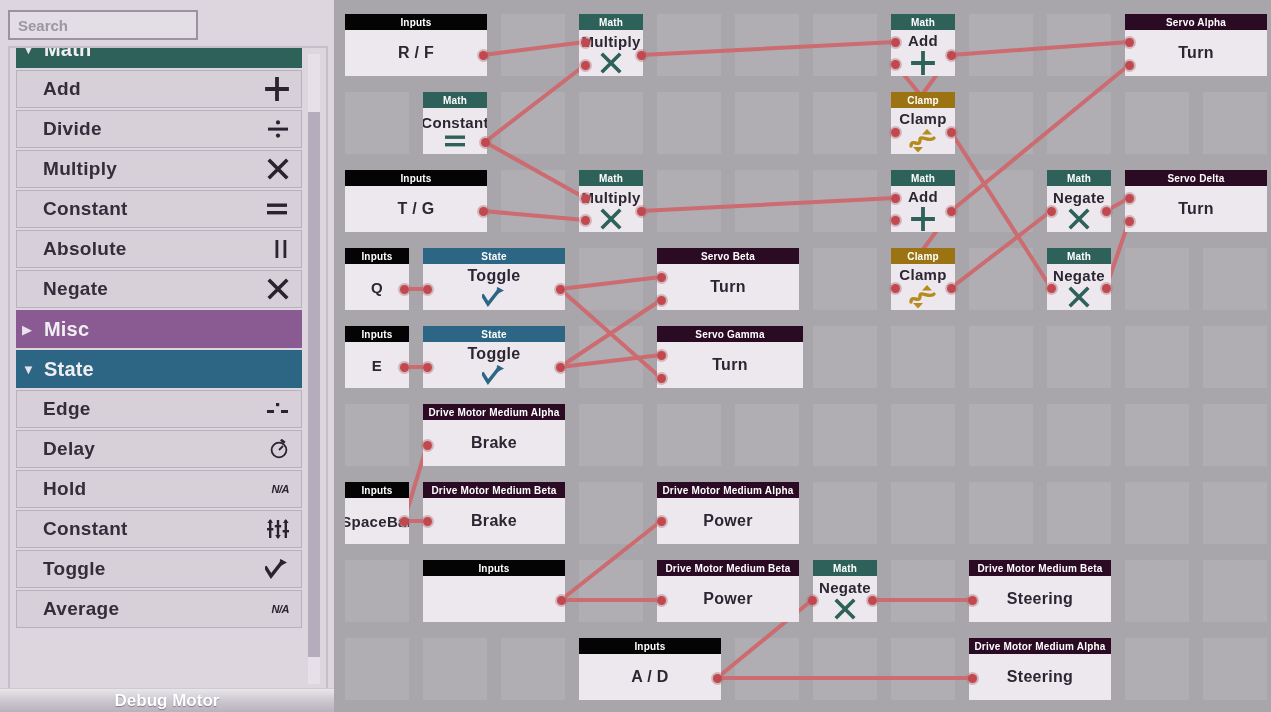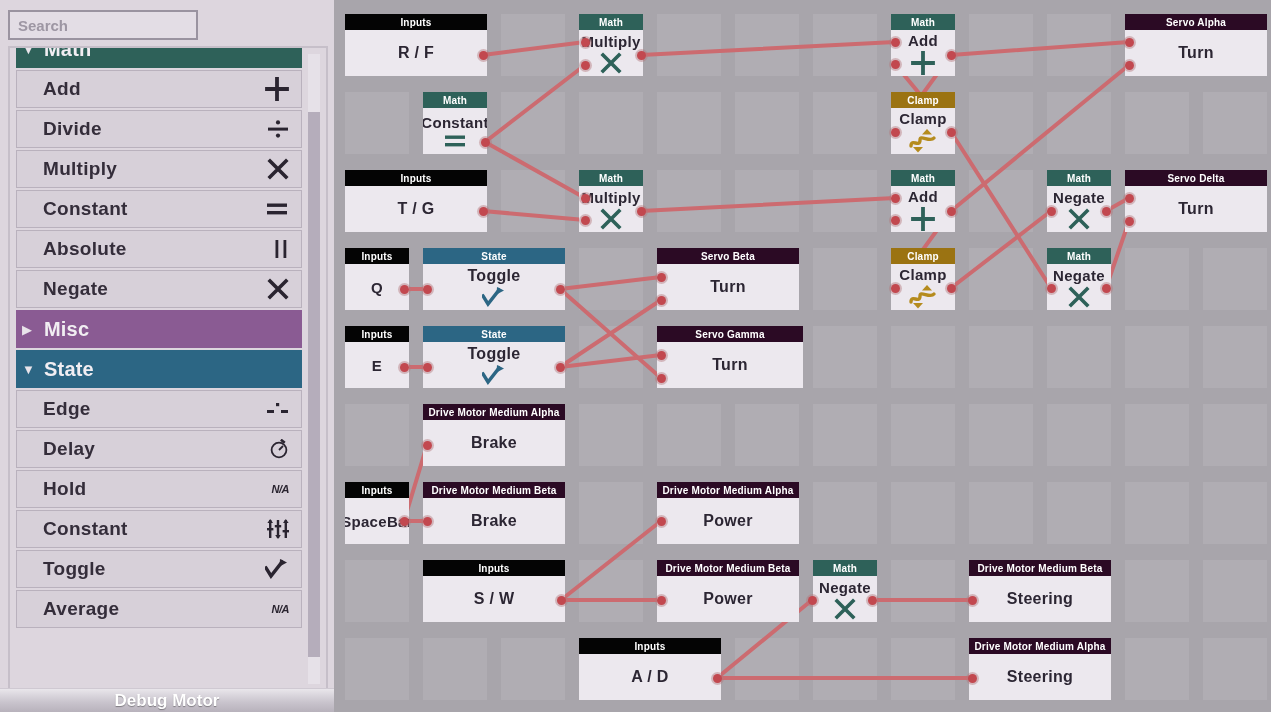--- a/index.html
+++ b/index.html
@@ -608,23 +608,20 @@
           </div>
         </div>
         <div class="node" style="left: 323px; top: 482px; width: 142px; height: 62px;">
           <div class="node-head h-drive">Drive Motor Medium Alpha</div>
           <div class="node-body">
             <div class="node-title big">Power</div>
           </div>
         </div>
         <div class="node" style="left: 89px; top: 560px; width: 142px; height: 62px;">
           <div class="node-head h-inputs">Inputs</div>
-          <div class="node-body">
-            <div class="node-title big">S / W</div>
-          </div>
         </div>
         <div class="node" style="left: 323px; top: 560px; width: 142px; height: 62px;">
           <div class="node-head h-drive">Drive Motor Medium Beta</div>
           <div class="node-body">
             <div class="node-title big">Power</div>
           </div>
         </div>
         <div class="node" style="left: 479px; top: 560px; width: 64px; height: 62px;">
           <div class="node-head h-math">Math</div>
           <div class="node-body">

